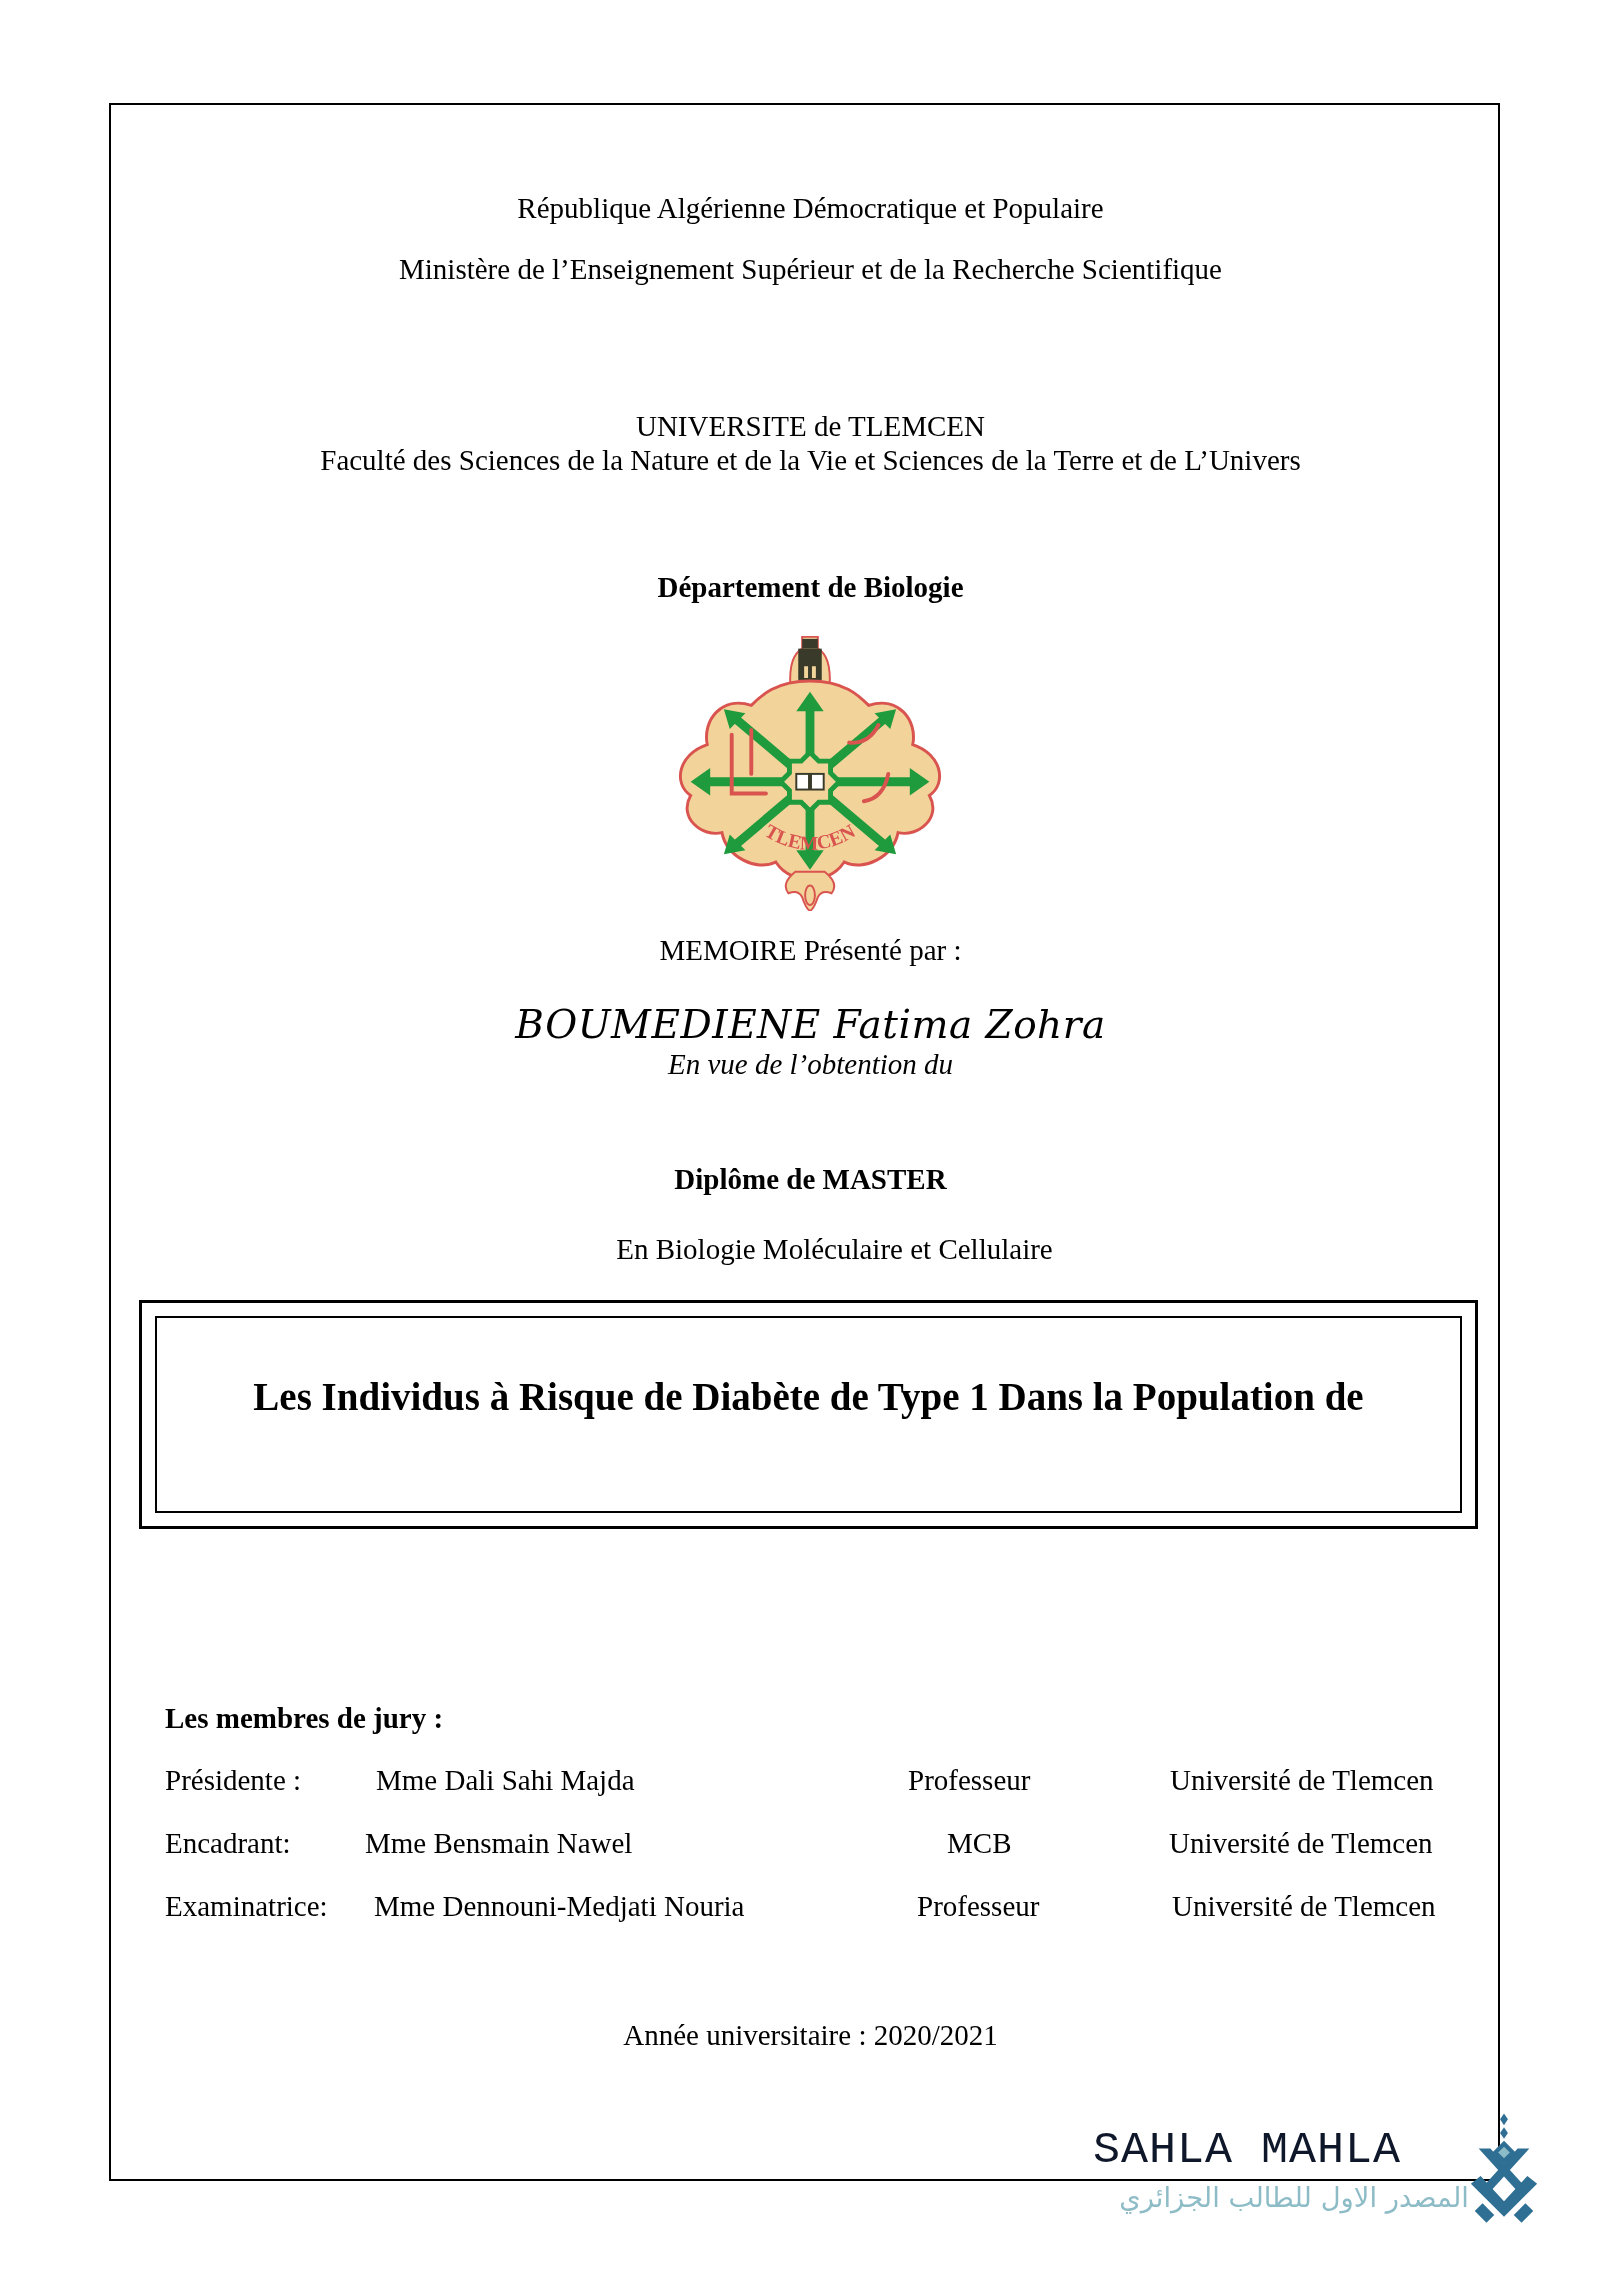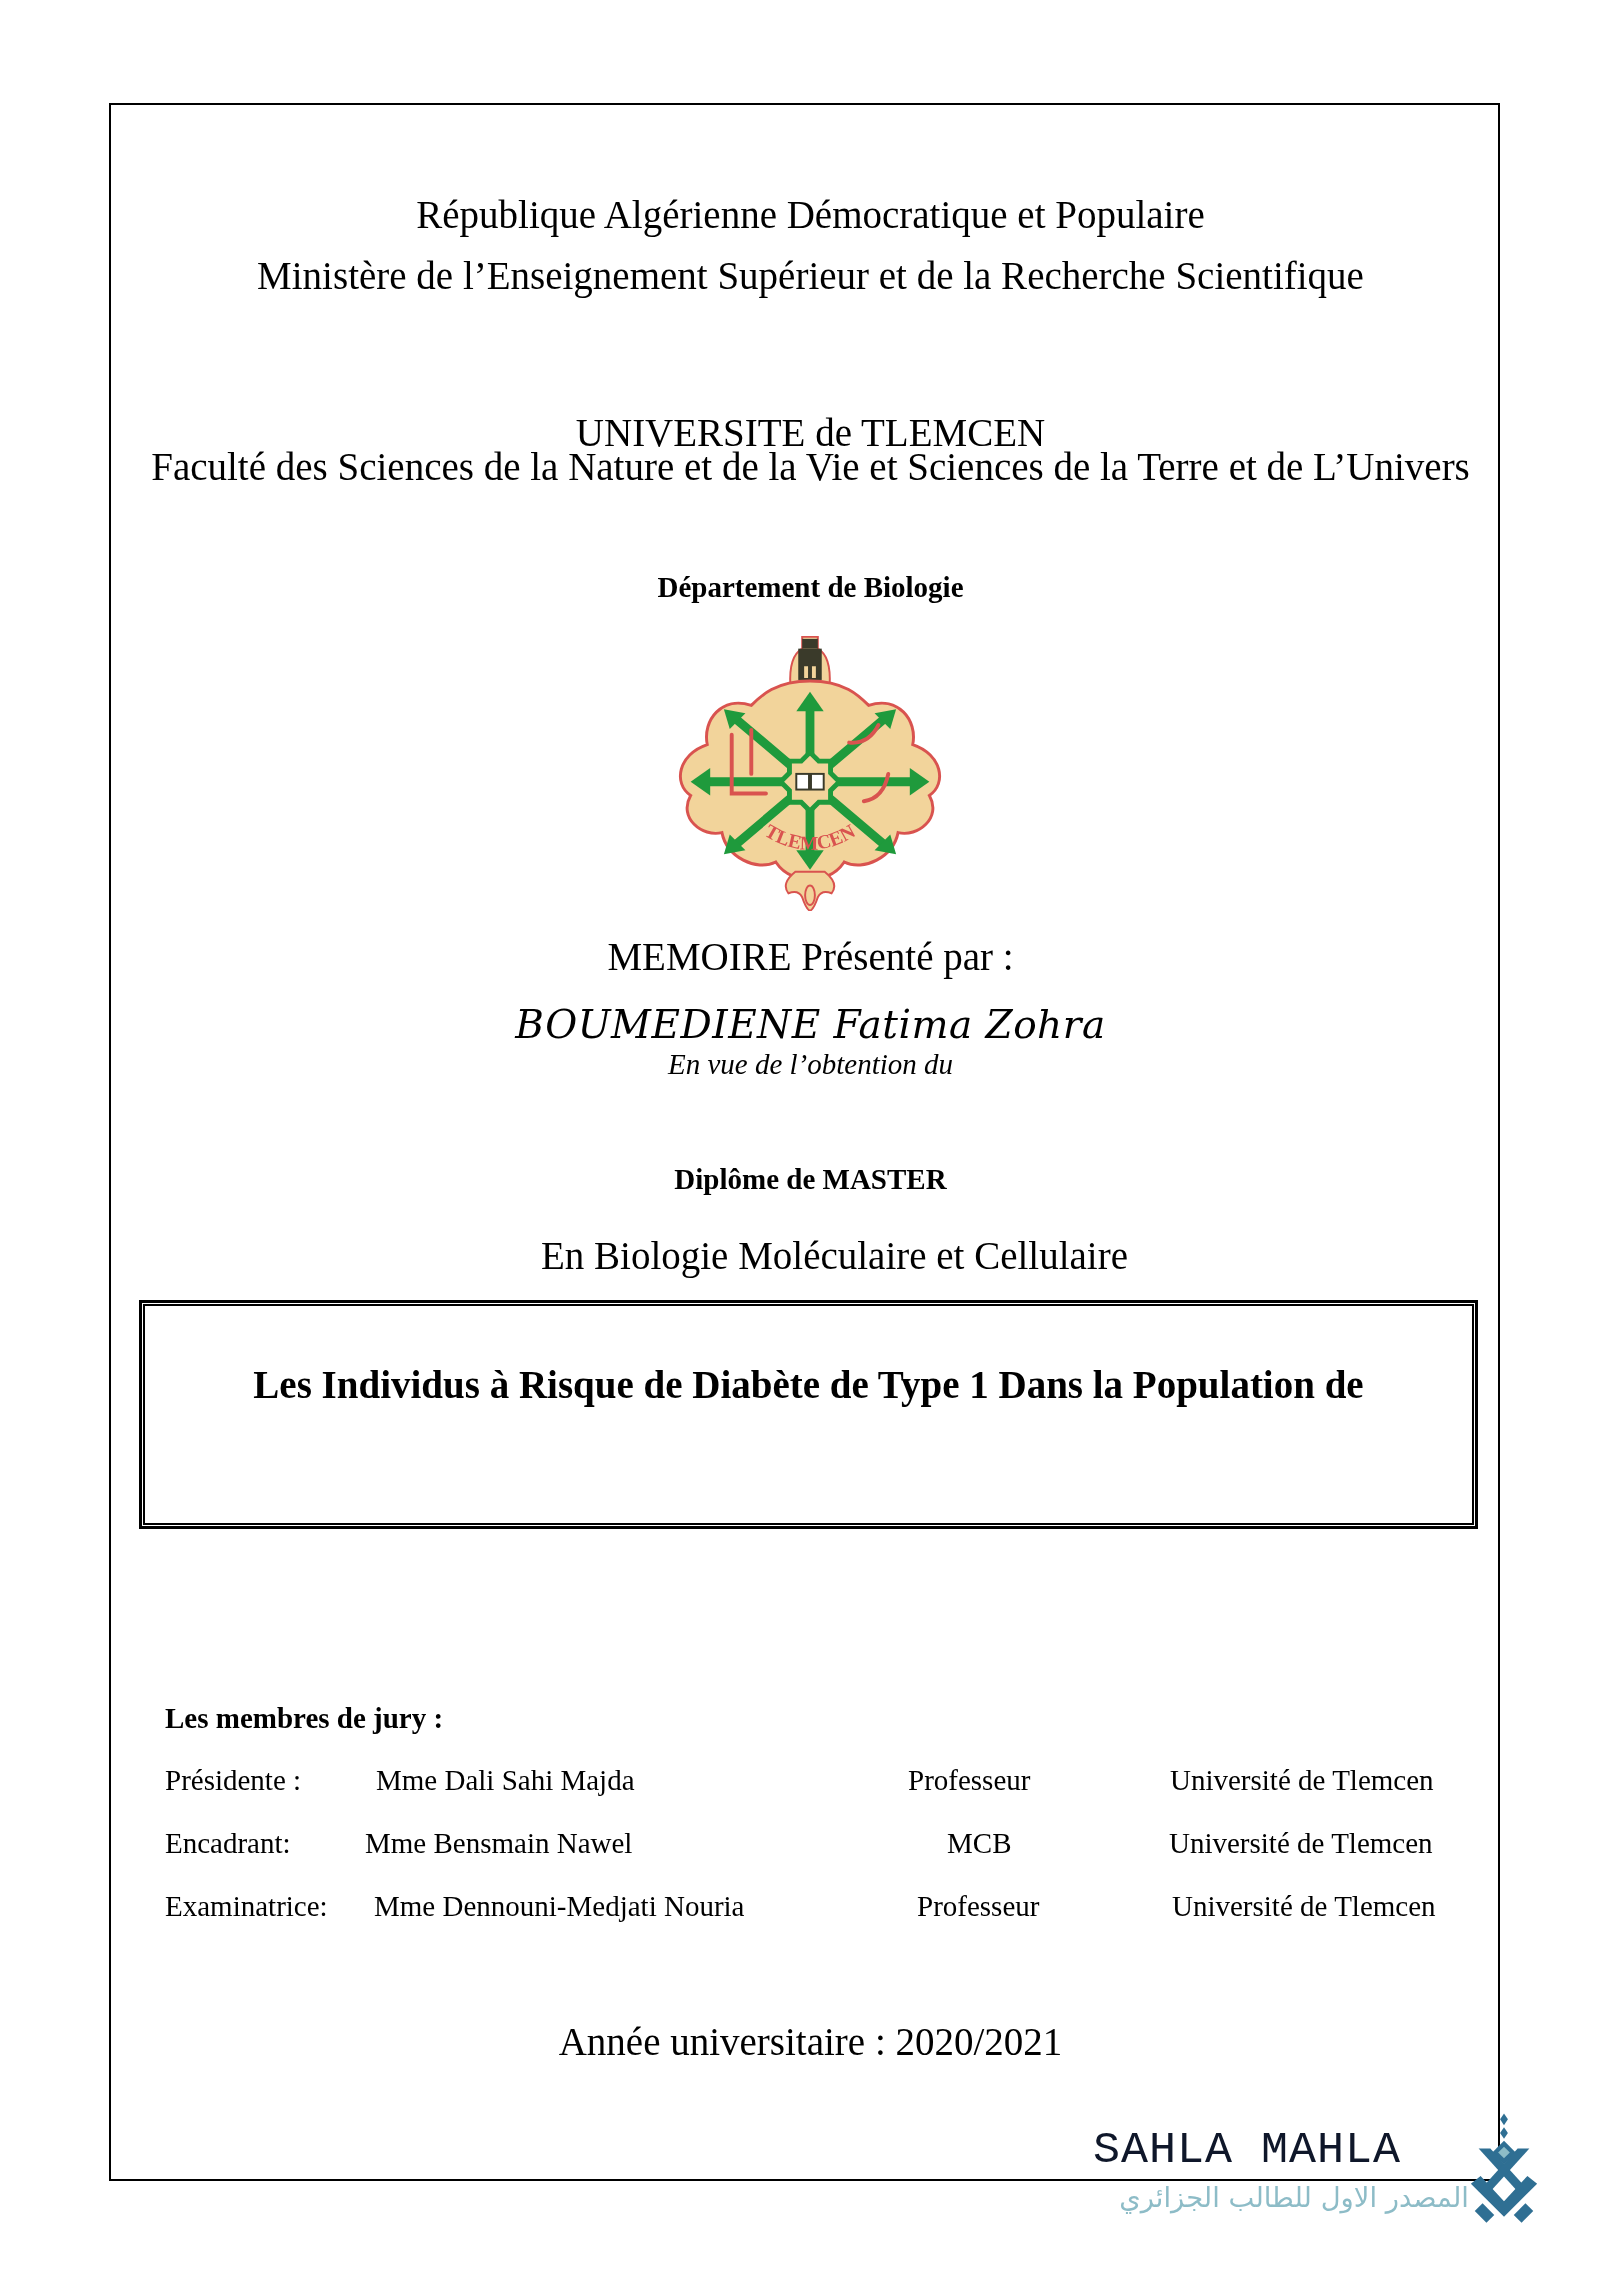--- a/index.html
+++ b/index.html
@@ -24,21 +24,21 @@
       border: 2.9px solid #000000;
       box-sizing: border-box;
     }
     .line {
       position: absolute;
       left: 0;
       width: 1621px;
       text-align: center;
       white-space: nowrap;
     }
-    .t-normal { font-size: 39px; }
+    .t-normal { font-size: 29px; }
     .t-bold { font-size: 29px; font-weight: bold; }
     .t-italic { font-size: 29px; font-style: italic; }
 
     .author-name {
       font-family: "DejaVu Serif", "Liberation Serif", serif;
       font-style: italic;
       font-size: 39px;
       letter-spacing: 0.5px;
     }
 
@@ -51,21 +51,21 @@
     }
 
     .title-box {
       position: absolute;
       left: 139px;
       top: 1300px;
       width: 1339px;
       height: 229px;
       border: 3.9px solid #000000;
       box-sizing: border-box;
-      padding: 1px;
+      padding: 13px;
     }
     .title-box-inner {
       width: 100%;
       height: 100%;
       border: 2px solid #000000;
       box-sizing: border-box;
       display: flex;
       flex-direction: column;
       align-items: center;
       justify-content: flex-start;

